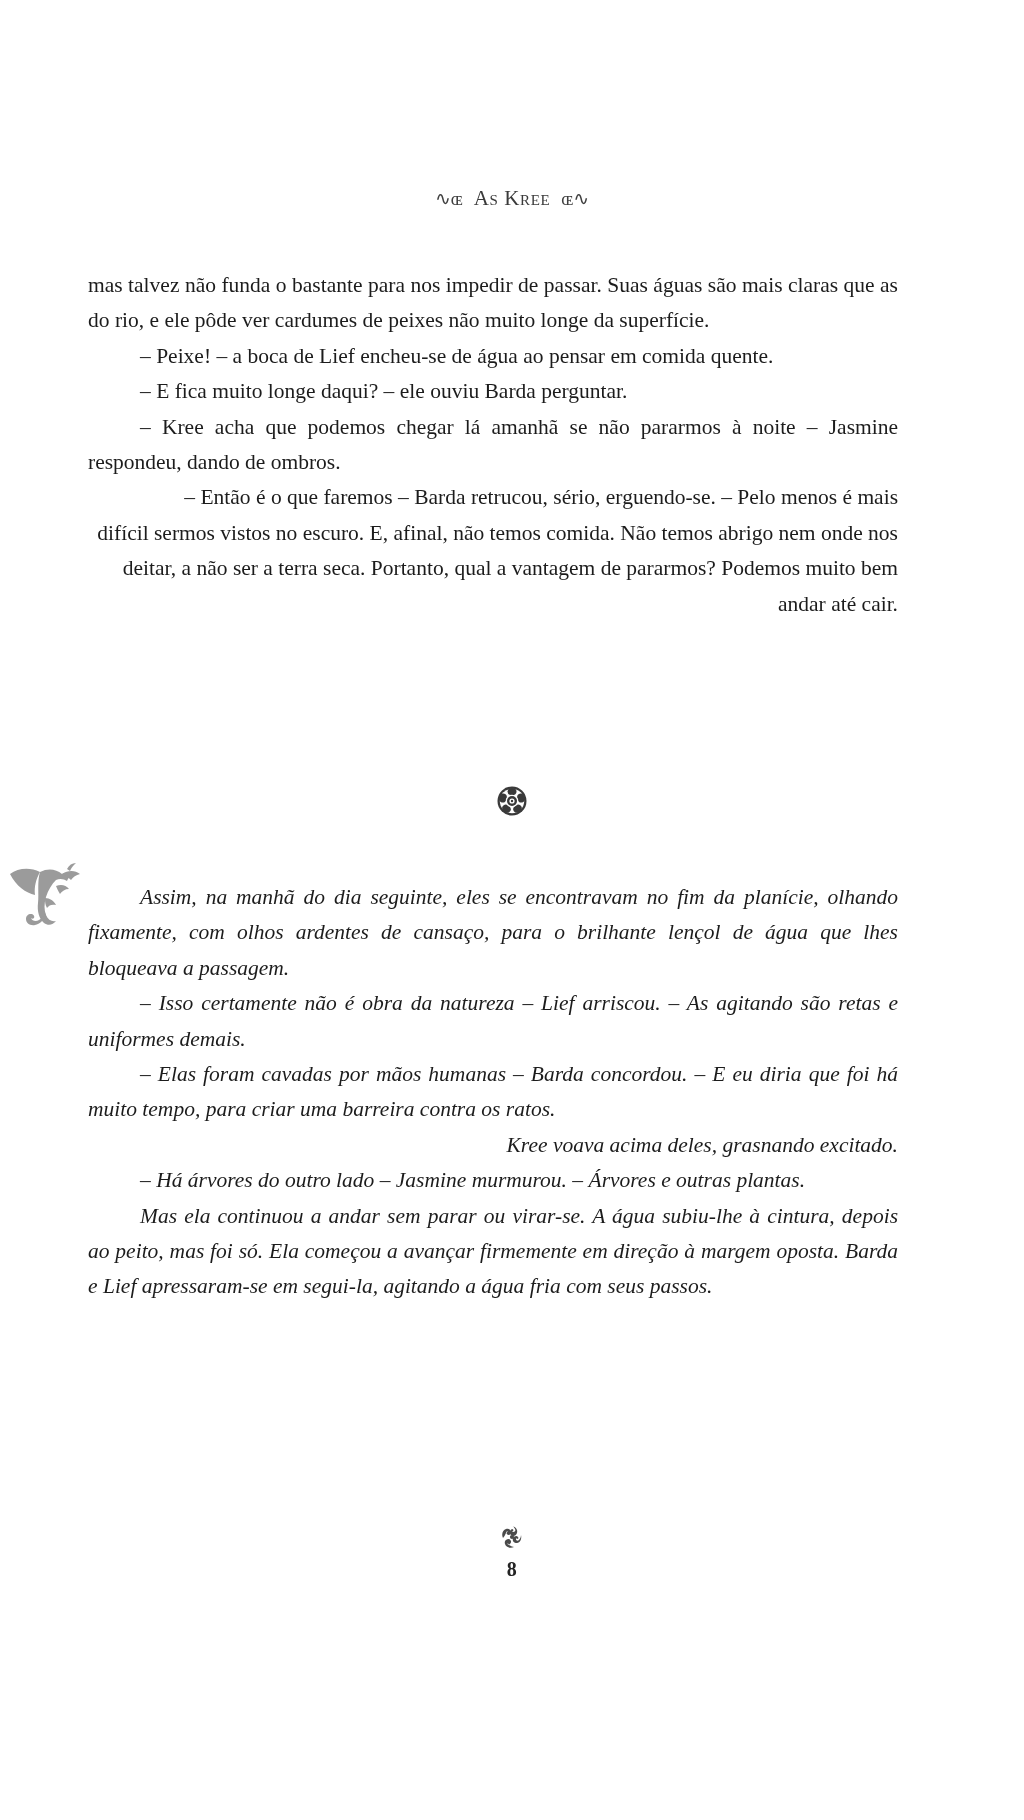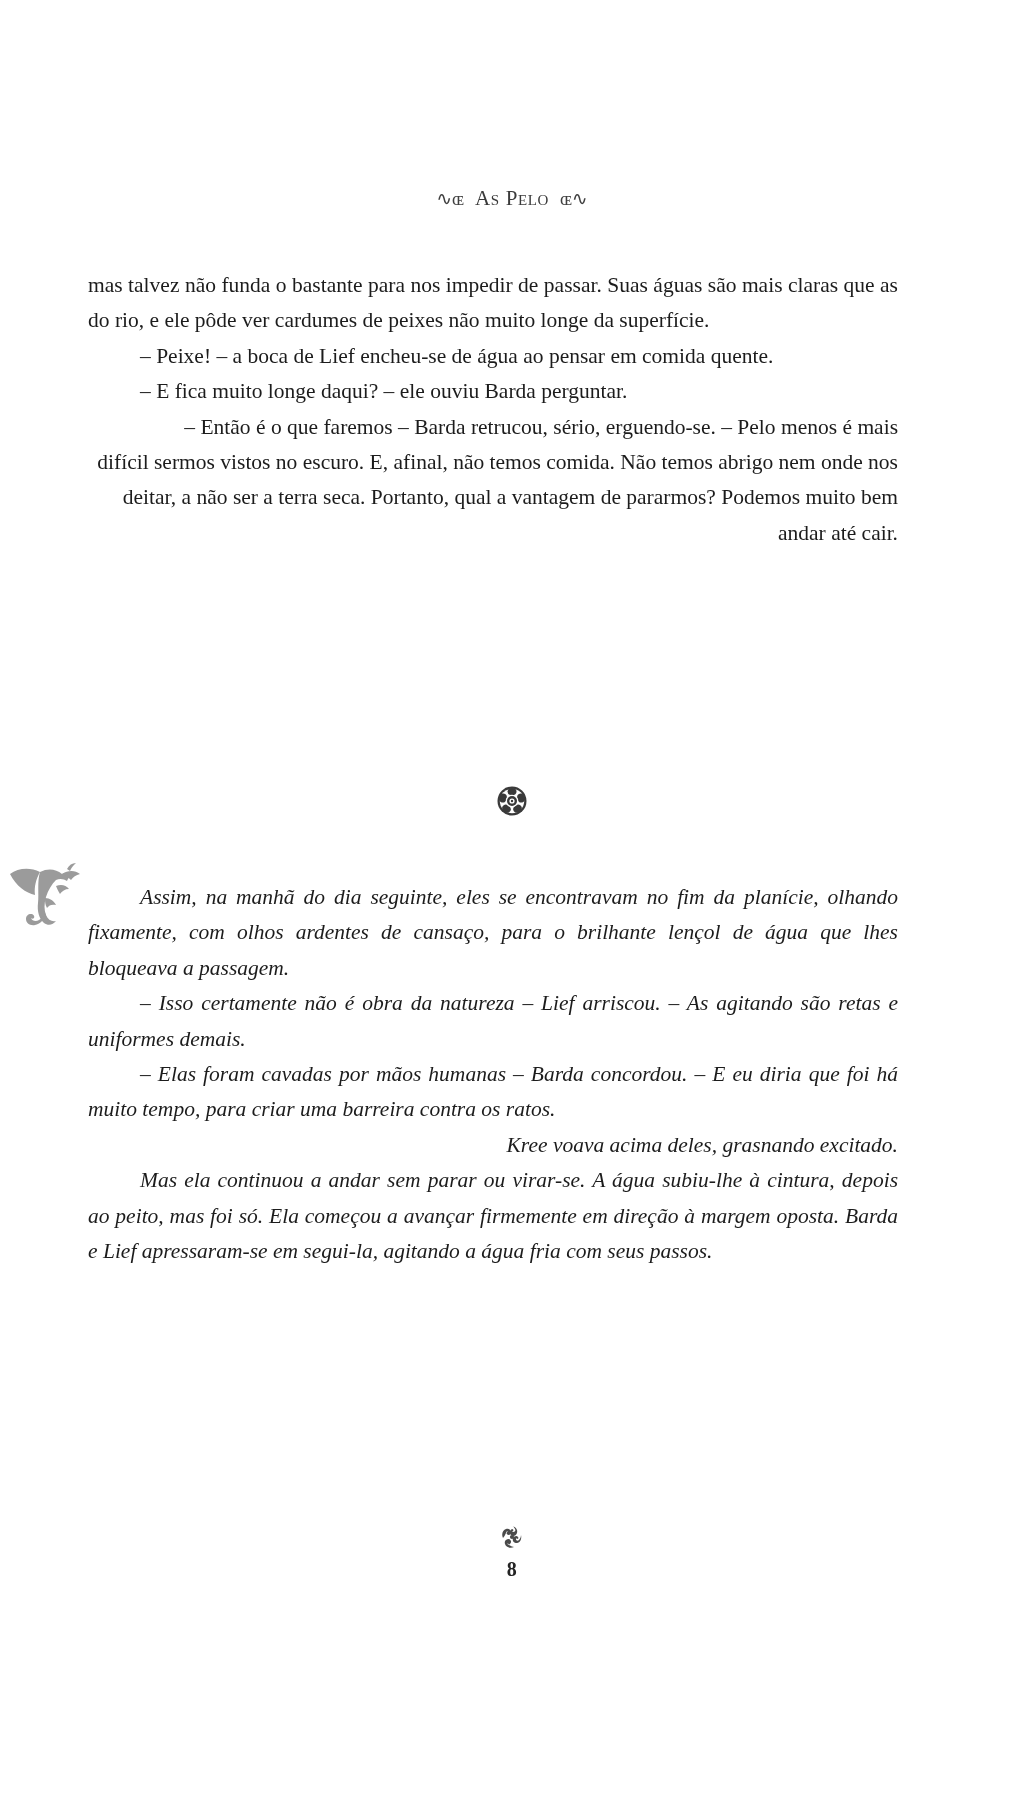--- a/index.html
+++ b/index.html
@@ -125,29 +125,30 @@
   }
 </style>
 </head>
 <body>
 
 <div class="page">
 
   <div class="running-head">
     <span class="rh-inner">
       <span class="rh-flourish left">∿ɶ</span>
-      <span class="rh-title">As Pelo</span>
+      <span class="rh-title">As Kree</span>
       <span class="rh-flourish right">ɶ∿</span>
     </span>
   </div>
 
   <div class="col col-top">
     <p class="para noindent">mas talvez não funda o bastante para nos impedir de passar. Suas águas são mais claras que as do rio, e ele pôde ver cardumes de peixes não muito longe da superfície.</p>
     <p class="para indent">– Peixe! – a boca de Lief encheu-se de água ao pensar em comida quente.</p>
     <p class="para indent">– E fica muito longe daqui? – ele ouviu Barda perguntar.</p>
+    <p class="para indent">– Kree acha que podemos chegar lá amanhã se não pararmos à noite – Jasmine respondeu, dando de ombros.</p>
     <p class="para indent last">– Então é o que faremos – Barda retrucou, sério, erguendo-se. – Pelo menos é mais difícil sermos vistos no escuro. E, afinal, não temos comida. Não temos abrigo nem onde nos deitar, a não ser a terra seca. Portanto, qual a vantagem de pararmos? Podemos muito bem andar até cair.</p>
   </div>
 
   <div class="divider">
     <span class="rosette">
       <svg width="34" height="34" viewBox="0 0 34 34" xmlns="http://www.w3.org/2000/svg">
         <g fill="#3a3a3a">
           <circle cx="17" cy="17" r="14.5" fill="#3a3a3a"></circle>
           <circle cx="17" cy="17" r="12.2" fill="#ffffff"></circle>
           <g>
@@ -190,20 +191,21 @@
                  C38 70 40 68 41 65 Z"></path>
       </g>
     </svg>
   </div>
 
   <div class="col col-bottom">
     <p class="para indent">Assim, na manhã do dia seguinte, eles se encontravam no fim da planície, olhando fixamente, com olhos ardentes de cansaço, para o brilhante lençol de água que lhes bloqueava a passagem.</p>
     <p class="para indent">– Isso certamente não é obra da natureza – Lief arriscou. – As agitando são retas e uniformes demais.</p>
     <p class="para indent">– Elas foram cavadas por mãos humanas – Barda concordou. – E eu diria que foi há muito tempo, para criar uma barreira contra os ratos.</p>
     <p class="para indent last">Kree voava acima deles, grasnando excitado.</p>
+    <p class="para indent">– Há árvores do outro lado – Jasmine murmurou. – Árvores e outras plantas.</p>
     <p class="para indent">Mas ela continuou a andar sem parar ou virar-se. A água subiu-lhe à cintura, depois ao peito, mas foi só. Ela começou a avançar firmemente em direção à margem oposta. Barda e Lief apressaram-se em segui-la, agitando a água fria com seus passos.</p>
   </div>
 
   <div class="footer">
     <span class="footer-orn">
       <svg width="26" height="26" viewBox="0 0 26 26" xmlns="http://www.w3.org/2000/svg">
         <g fill="#4a4a4a">
           <path d="M13 2 C17 3 19 6 18 9 C17 12 14 13 12 11 C10 9 11 6 13 5
                    C14 5 15 6 14 7 C13 7 13 8 14 8 C16 8 17 6 16 5 C15 3 14 2 13 2 Z"></path>
           <path d="M22 11 C23 15 21 19 18 19 C15 19 13 17 14 14 C15 12 18 11 19 13

